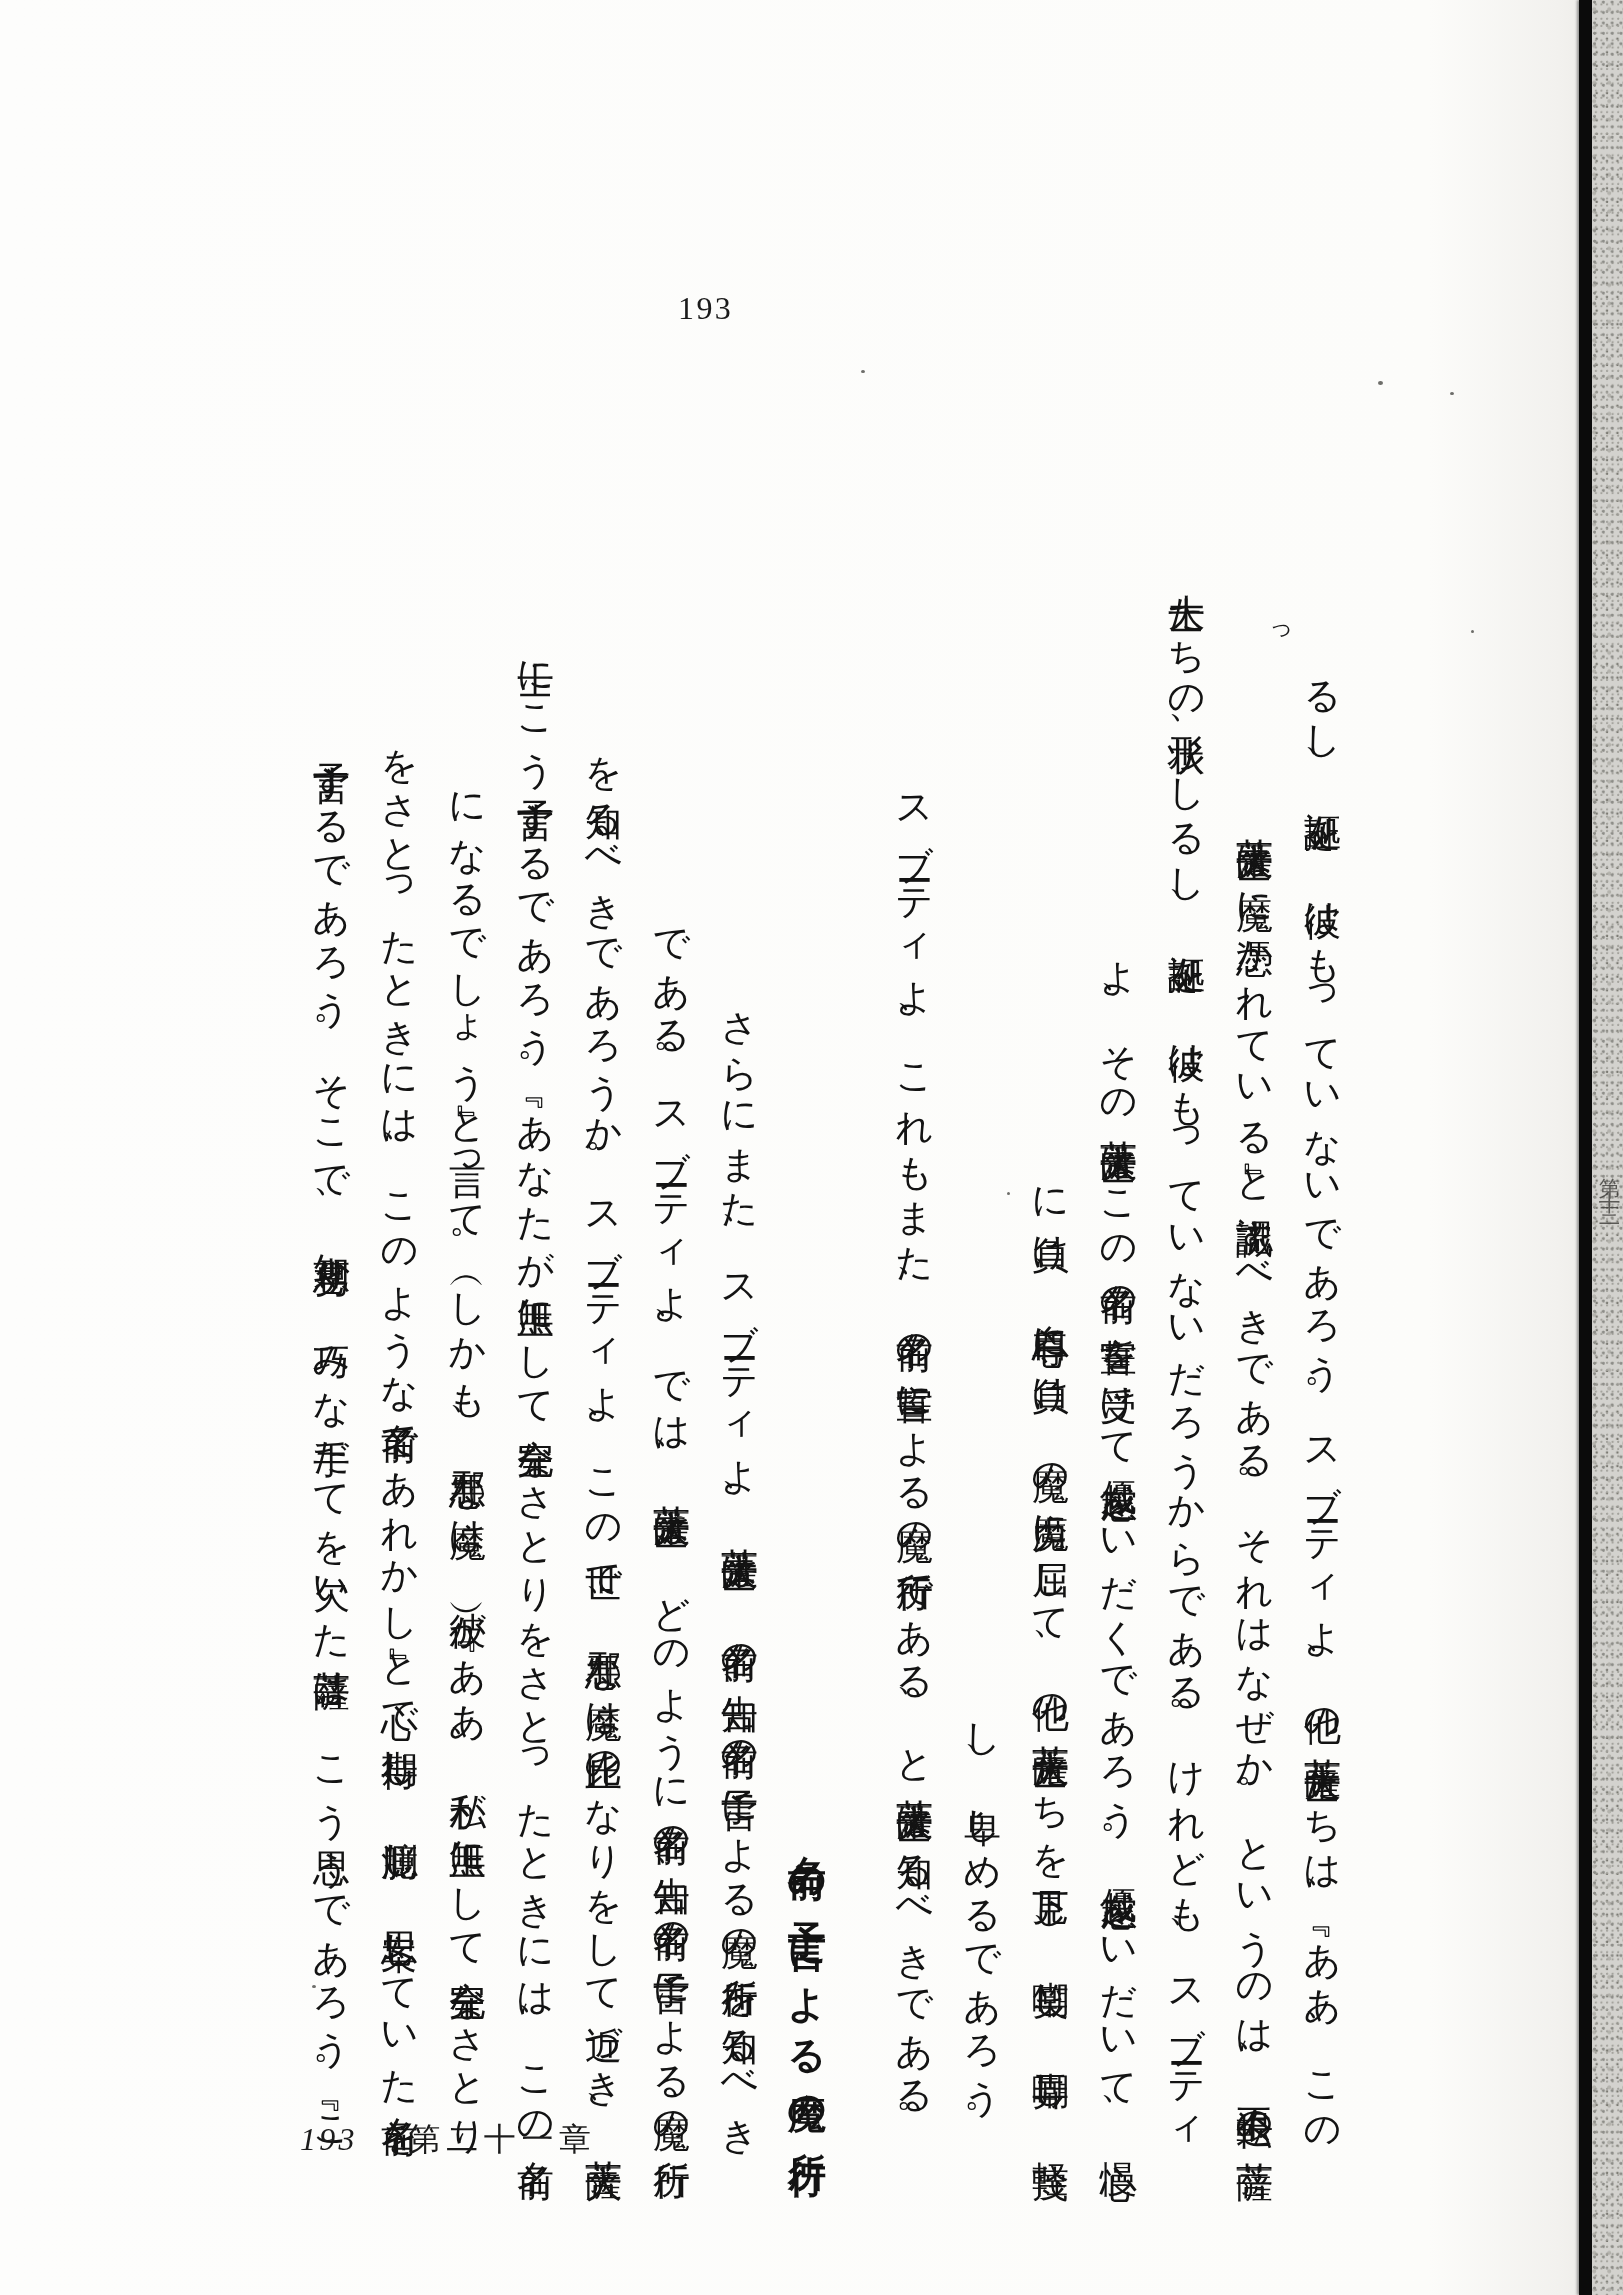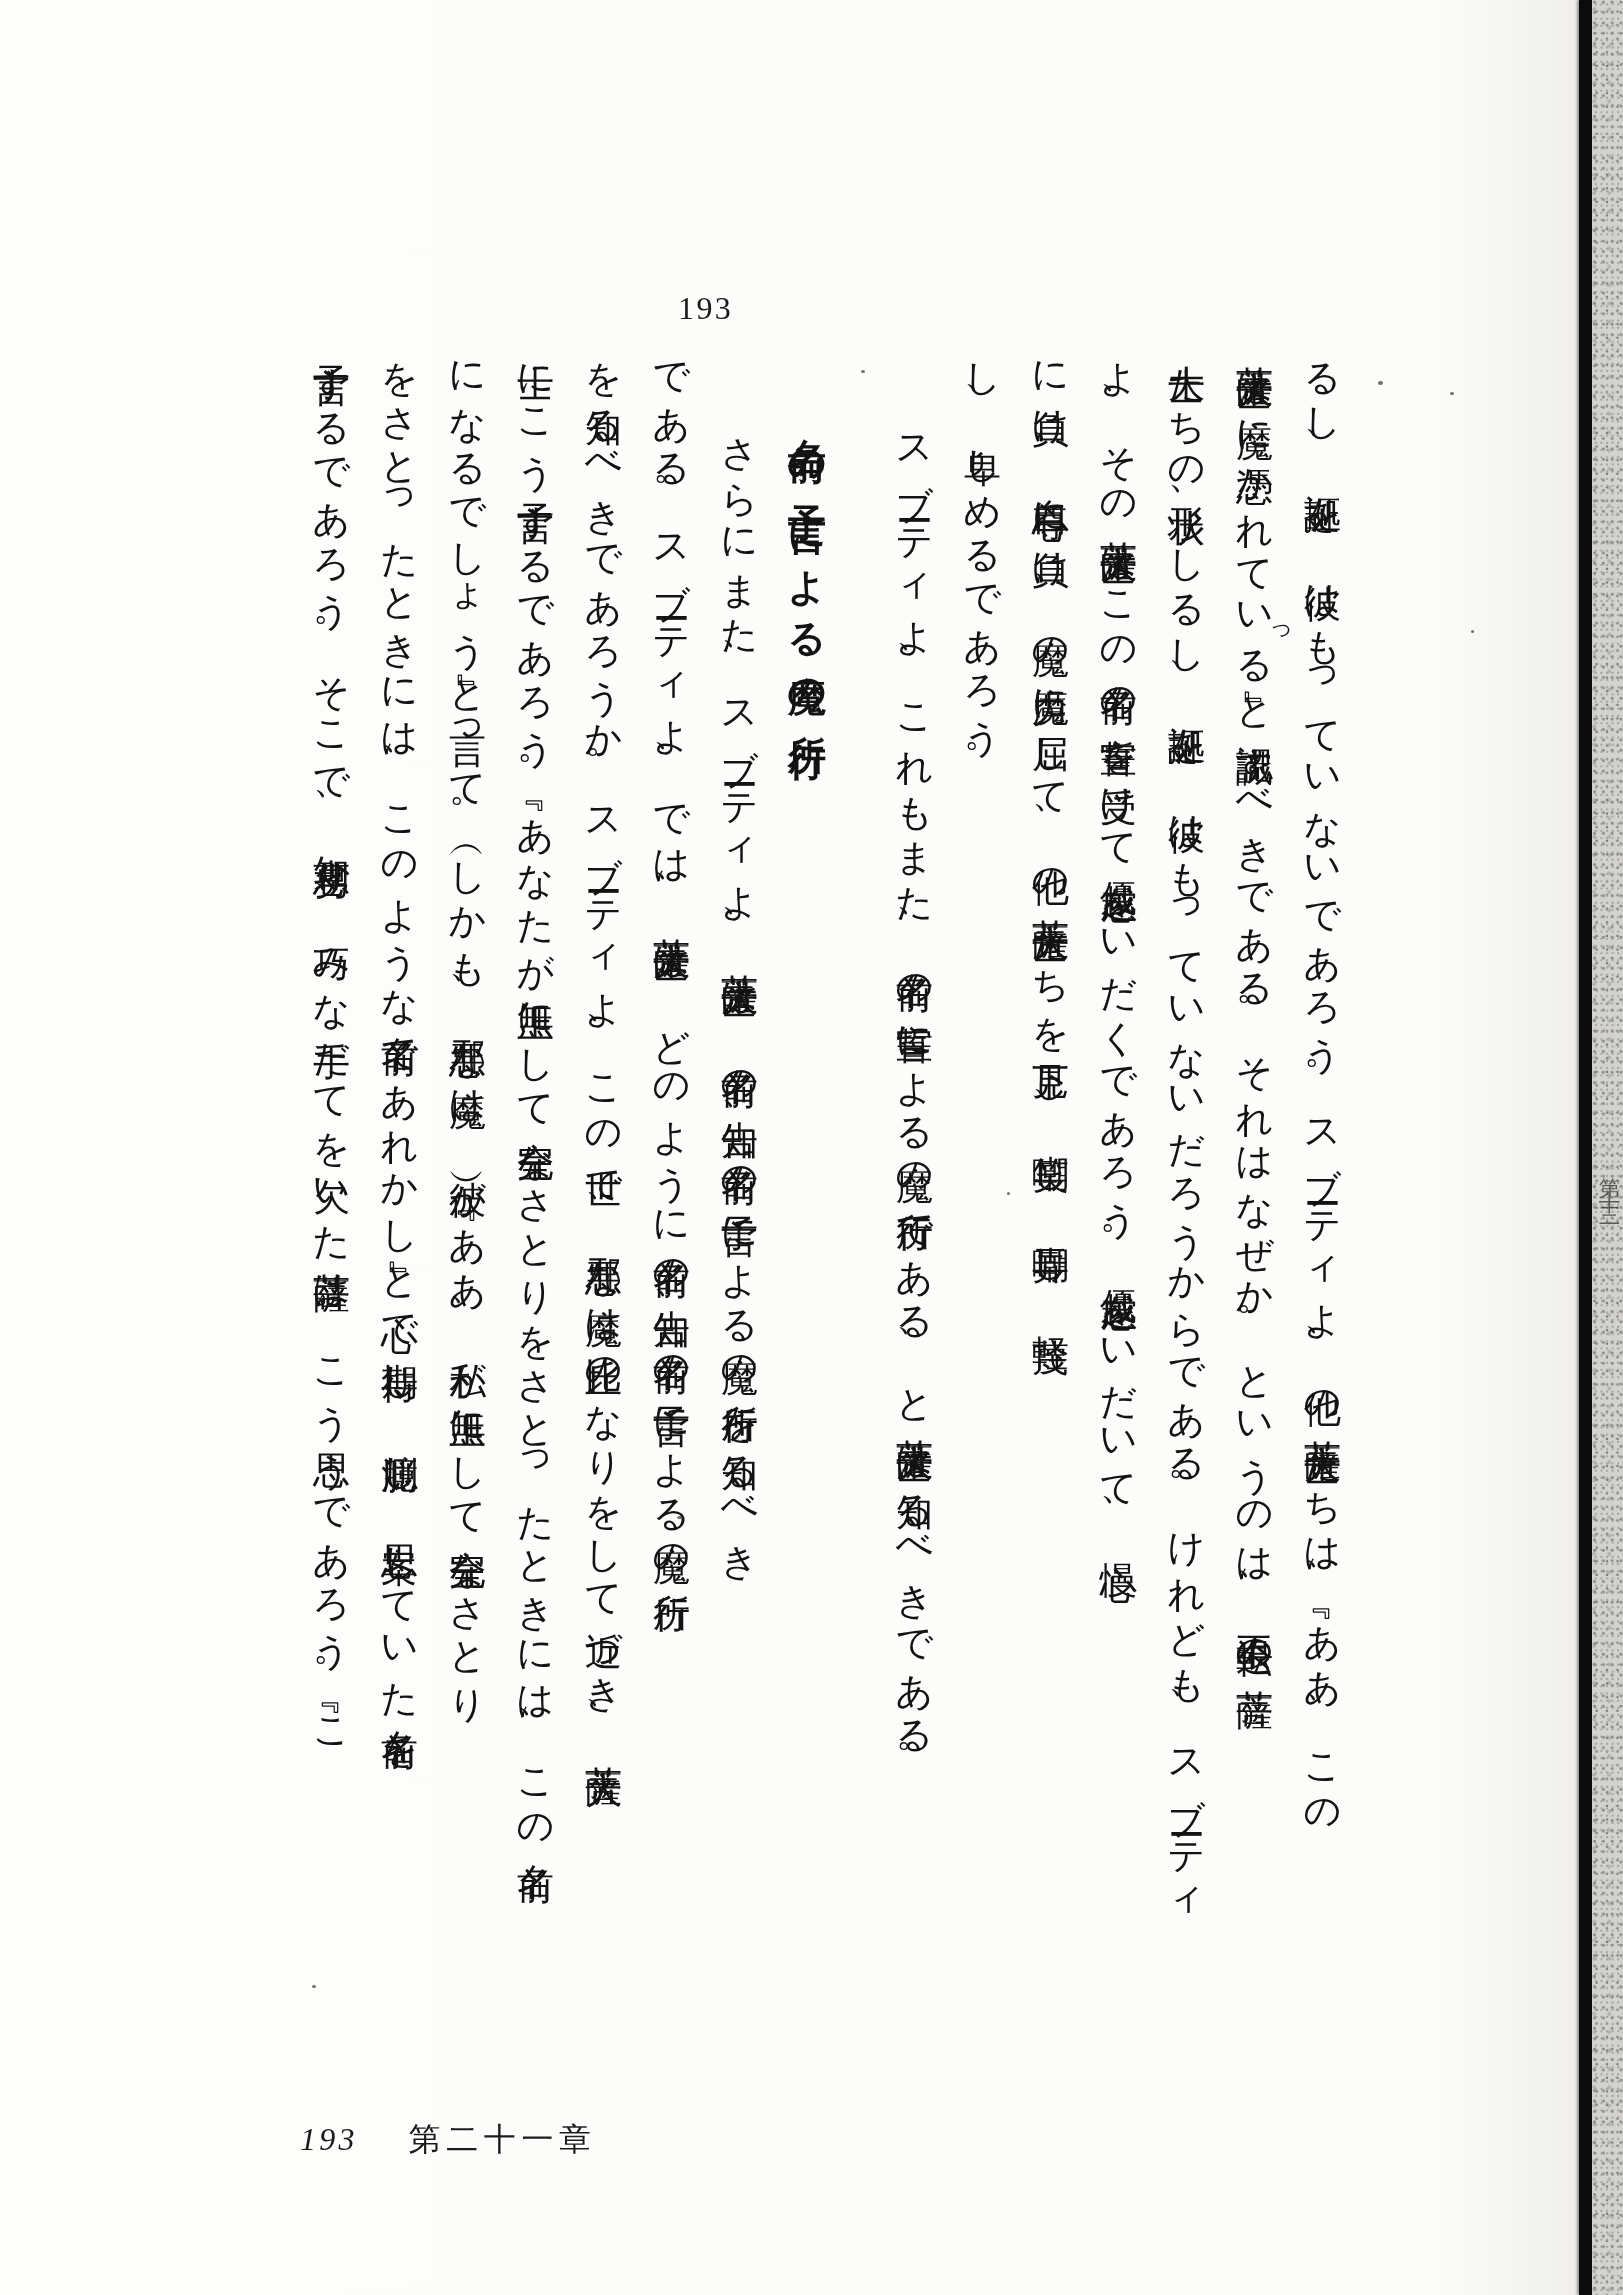--- a/index.html
+++ b/index.html
@@ -4,20 +4,21 @@
 <style>
   html,body { margin:0; padding:0; }
   body {
     width:1624px; height:2295px; position:relative; overflow:hidden;
     background:#f6f6f4;
     font-family:"Liberation Serif","DejaVu Serif",serif;
   }
   .page {
     position:absolute; inset:0;
     background:linear-gradient(to right, #fdfdfc 0%, #fcfcfa 88%, #f2f1ee 96%, #e8e7e3 100%);
+    text-align:right;
   }
   
   .text-block {
     position:absolute; top:336px; right:283px; height:1802px;
     writing-mode:vertical-rl; text-orientation:mixed;
     font-size:37px; letter-spacing:2.8px; color:#131313;
   }
   .col {
     line-height:38px; margin-left:30px; white-space:nowrap;
     font-weight:500;

